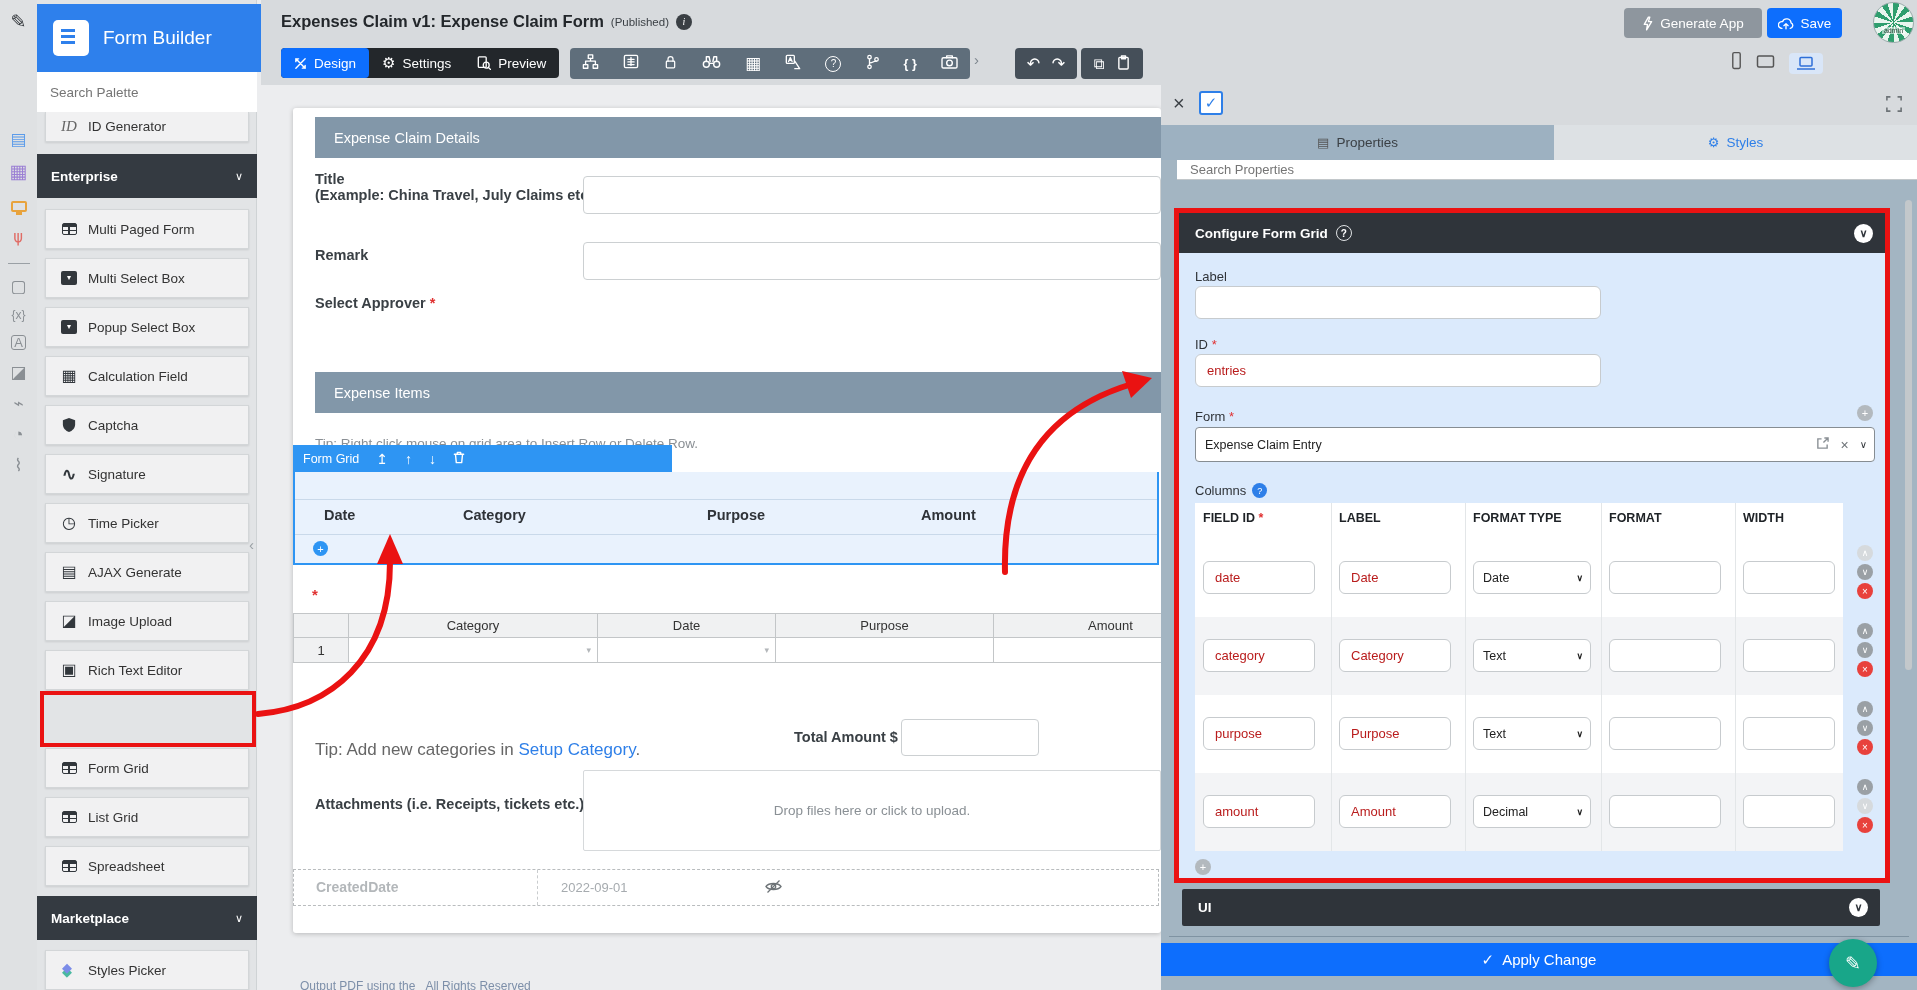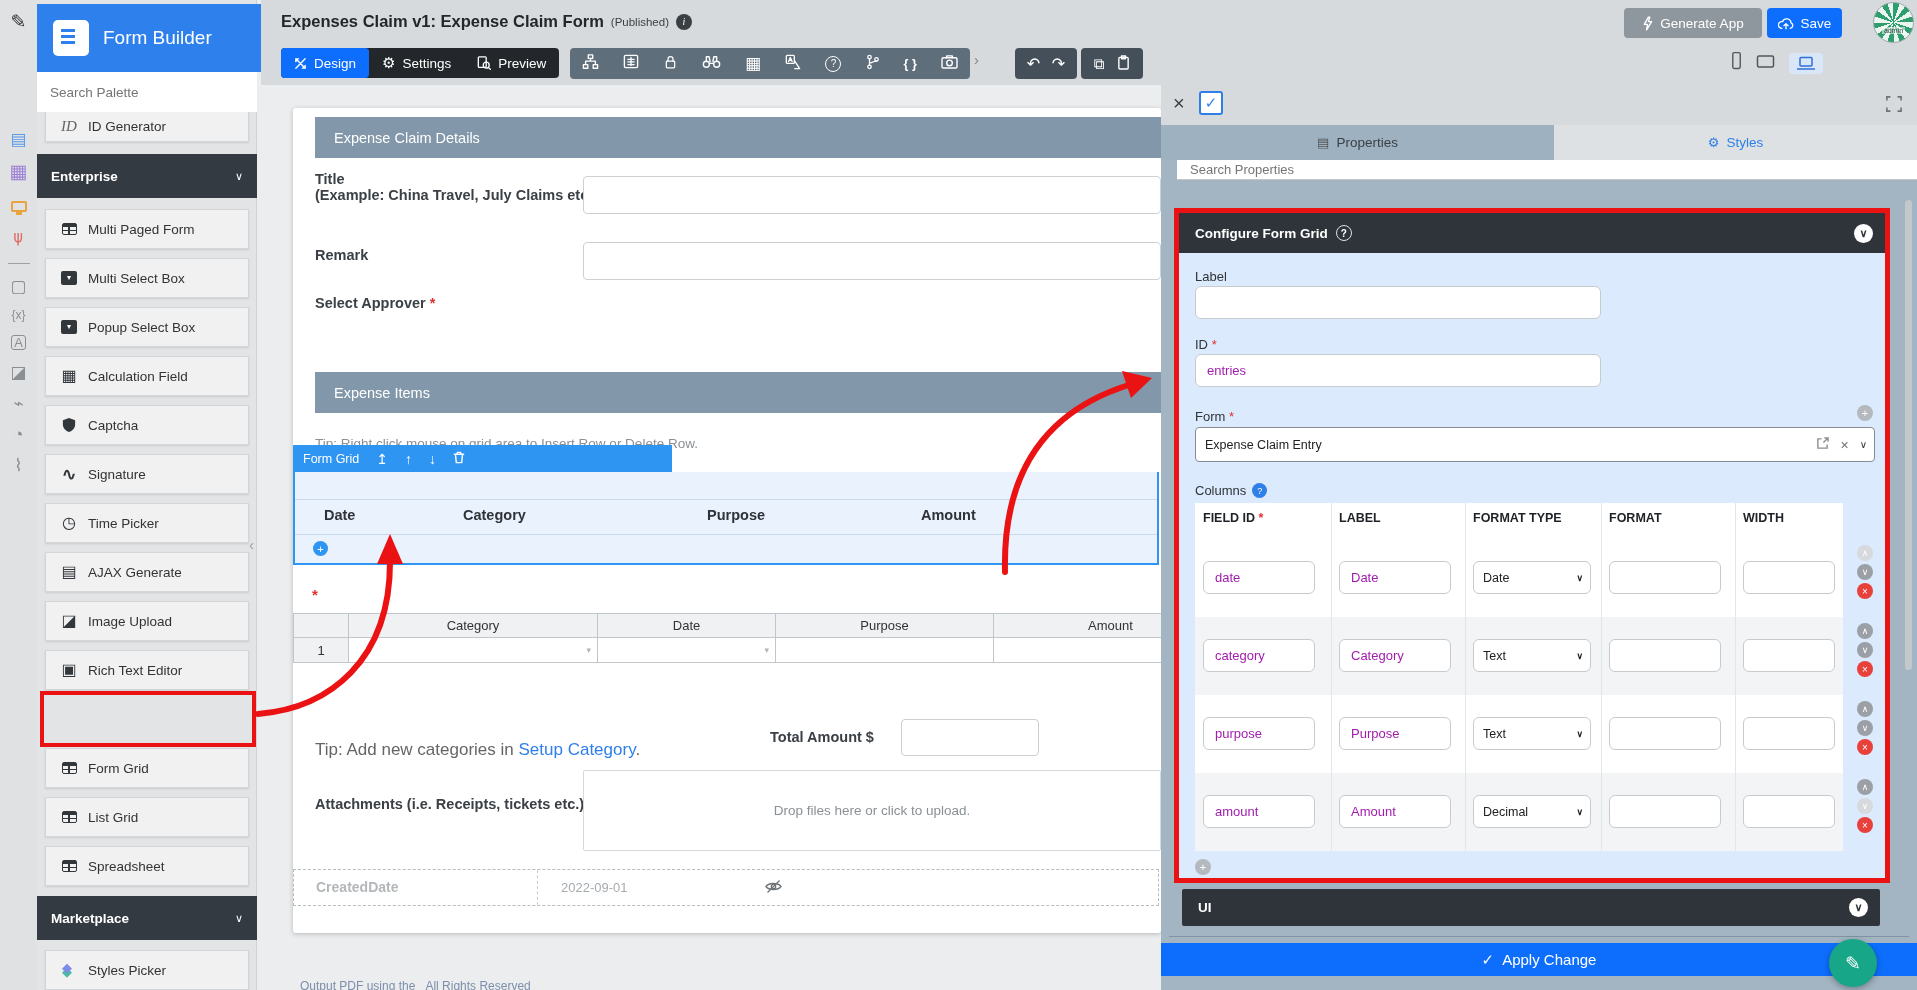--- a/index.html
+++ b/index.html
@@ -52,21 +52,21 @@
   .agcell{position:absolute;border:1px solid #c3c6c8;background:#fff;font-size:13px;color:#333;display:flex;align-items:center;justify-content:center;}
   .aghead{background:#f0f1f2;}
   
   #props{left:1161px;top:85px;width:756px;height:905px;background:#a3b5c2;}
   #ptop{left:0;top:0;width:756px;height:40px;background:#d7dadd;}
   .ptab{position:absolute;top:40px;height:35px;display:flex;align-items:center;justify-content:center;gap:7px;font-size:13.5px;}
   #psearch{position:absolute;left:16px;top:75px;width:756px;height:20px;border:0;border-bottom:1px solid #c2c7ca;padding:0 13px;font-size:13px;color:#666;outline:none;background:#ffffff;}
   #redsec{left:13px;top:123px;width:716px;height:675px;border:5px solid #ea1212;background:#dbeafc;}
   .darkbar{background:#2f343a;color:#fff;font-weight:bold;font-size:13.5px;display:flex;align-items:center;padding:0 16px;}
   .plab{position:absolute;font-size:13px;color:#2f3338;}
-  .pin{position:absolute;height:33px;background:#fff;border:1px solid #c7cbce;border-radius:6px;font-size:13px;color:#a21caf;padding:0 11px;font-family:inherit;outline:none;}
+  .pin{position:absolute;height:33px;background:#fff;border:1px solid #c7cbce;border-radius:6px;font-size:13px;color:#b91c1c;padding:0 11px;font-family:inherit;outline:none;}
   .selbox{position:absolute;background:#fff;border:1px solid #868d92;border-radius:4px;display:flex;align-items:center;justify-content:space-between;padding:0 7px 0 9px;font-size:12.5px;color:#222;}
   .colsep{position:absolute;width:1px;background:#e3e6e8;}
   .rowbg{position:absolute;left:0;width:648px;}
   .act{width:16px;height:16px;font-size:9px;}
   .thead{position:absolute;top:8px;font-weight:bold;font-size:12.5px;color:#1e2226;}
   #applybtn{position:absolute;left:0;top:858px;width:756px;height:33px;background:#0d6efd;color:#fff;font-size:15px;display:flex;align-items:center;justify-content:center;gap:8px;border:none;cursor:pointer;}
   #fab{left:1829px;top:939px;width:48px;height:48px;background:#18a689;box-shadow:0 2px 6px rgba(0,0,0,.3);font-size:19px;z-index:6;}
   .dashbox{border:1px dashed #b9bcbe;}
 </style>
 </head>
@@ -364,21 +364,21 @@
     <div class="agcell" style="left:304px;top:529px;width:179px;height:26px;justify-content:flex-end;padding-right:6px;color:#b3b7ba;font-size:9px">
         <span>▾</span>
       </div>
     <div class="agcell" style="left:482px;top:529px;width:219px;height:26px"></div>
     <div class="agcell" style="left:700px;top:529px;width:235px;height:26px"></div>
 
     <div class="abs" style="left:22px;top:632px;font-size:17px;color:#666">
       <span>Tip: Add new categories in</span>
       <span style="color:#2e7fe8">Setup Category</span><span>.</span>
     </div>
-    <div class="flabel" style="left:477px;top:621px"><span>Total Amount $</span></div>
+    <div class="flabel" style="left:501px;top:621px"><span>Total Amount $</span></div>
     <input class="cinp" style="left: 608px; top: 611px; width: 138px; height: 37px;">
 
     <div class="flabel" style="top:688px"><span>Attachments (i.e. Receipts, tickets etc.)</span></div>
     <div class="abs" style="left:290px;top:662px;width:578px;height:81px;border:1px solid #d6d9db;border-radius:2px;display:flex;align-items:center;justify-content:center;color:#8a9095;font-size:13.5px">
       <span>Drop files here or click to upload.</span>
     </div>
 
     <div class="abs dashbox" style="left:0;top:761px;width:866px;height:37px">
       <span style="position:absolute;left:22px;top:9px;font-weight:bold;font-size:14px;color:#b3b7ba">CreatedDate</span>
       <span style="position:absolute;left:243px;top:0;height:100%;border-left:1px dashed #c9ccce"></span>

